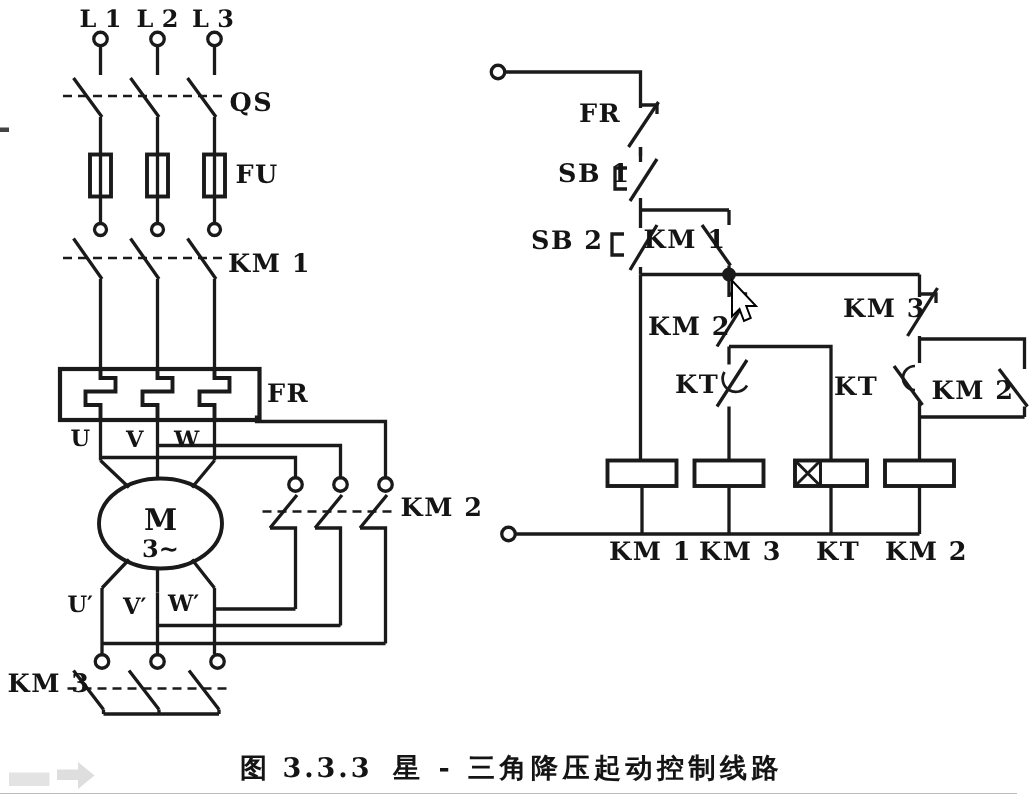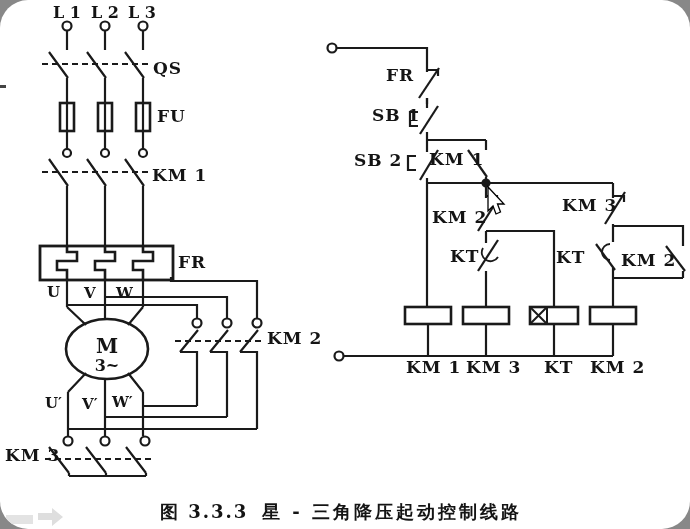--- a/index.html
+++ b/index.html
@@ -1,17 +1,17 @@
 <!DOCTYPE html>
 <html><head>
 <meta charset="utf-8">
 <style>
   html,body{margin:0;padding:0;background:#888;}
   #page{position:relative;width:690px;height:529px;background:#ffffff;overflow:hidden;
-        font-family:"DejaVu Serif","Liberation Serif",serif;border-radius:28px;}
+        font-family:"DejaVu Serif","Liberation Serif",serif;}
   svg{position:absolute;left:0;top:0;}
   svg text{font-family:"DejaVu Serif","Liberation Serif",serif;font-weight:700;fill:#141414;}
   .lbl{font-size:17px;letter-spacing:1px;}
   .lbl-sm{font-size:15px;}
   .lbl-motor{font-size:20px;}
   .lbl-phase{font-size:16px;}
   .caption{font-size:18px;letter-spacing:2px;font-weight:700;}
   .caption2{font-size:18px;letter-spacing:3px;font-weight:700;}
 </style>
 </head>

